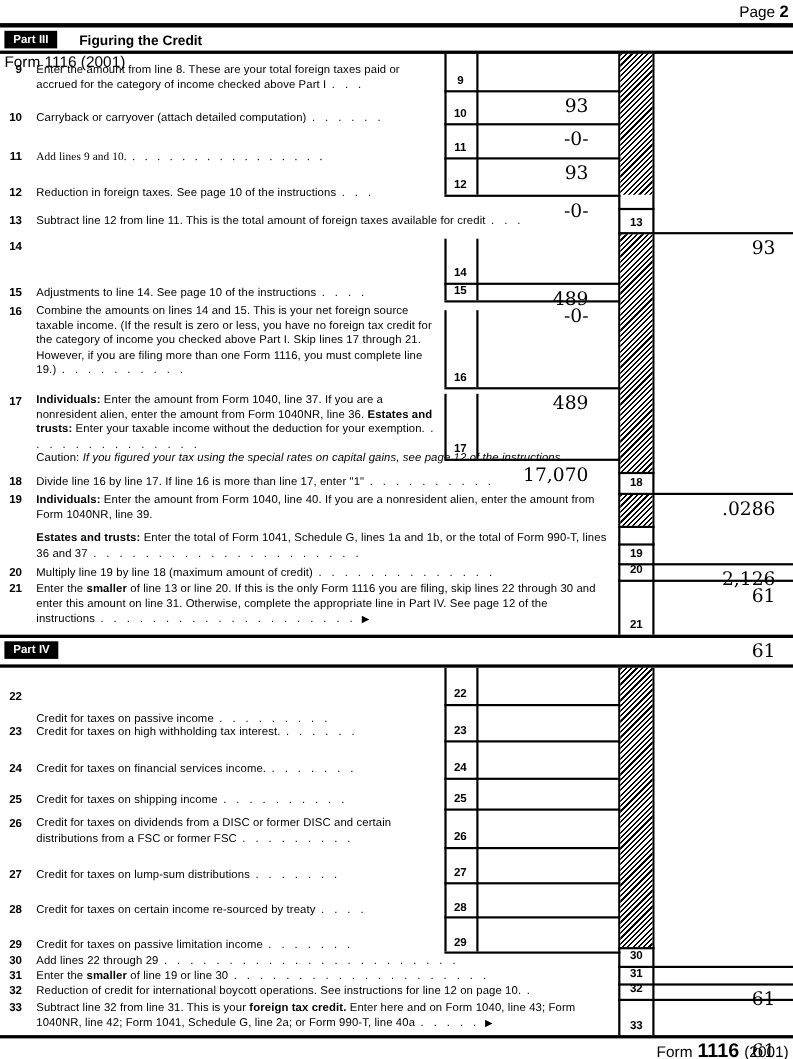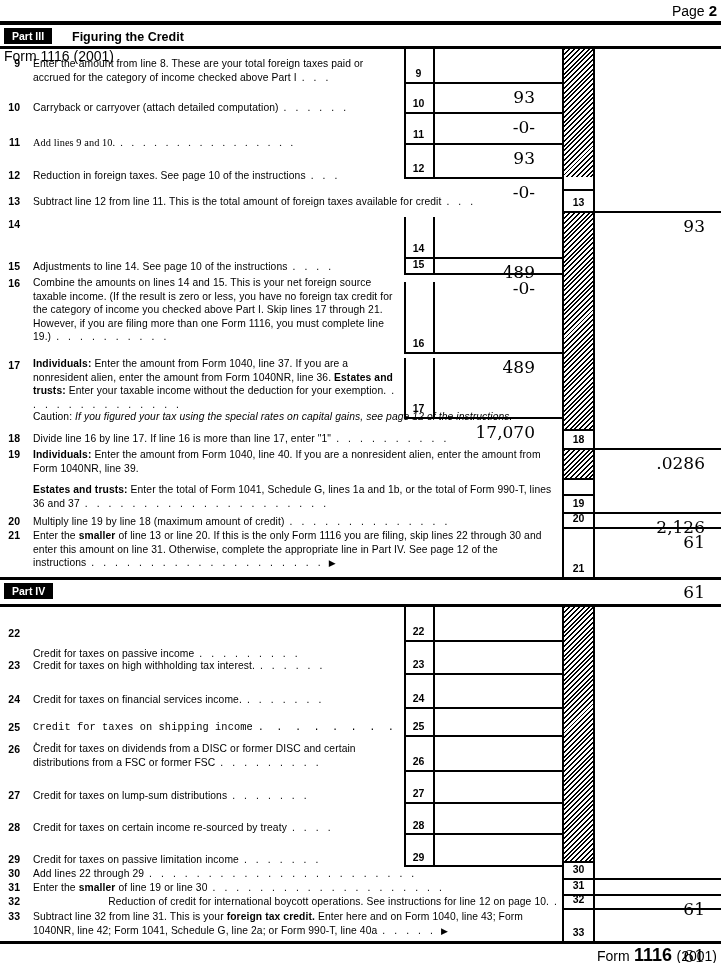--- a/index.html
+++ b/index.html
@@ -179,21 +179,21 @@
   <div class="lt w1" style="top:659px;"><span>Credit for taxes on high withholding tax interest.</span><span class="dots">. . . . . .</span></div>
   <b class="bn bnm" style="top:658px;">23</b>
   <div class="val vm" style="top:645px;height:26px;"></div>
 
   <b class="lnum" style="top:693px;">24</b>
   <div class="lt w1" style="top:693px;"><span>Credit for taxes on financial services income.</span><span class="dots">. . . . . . .</span></div>
   <b class="bn bnm" style="top:692px;">24</b>
   <div class="val vm" style="top:678px;height:26px;"></div>
 
   <b class="lnum" style="top:721px;">25</b>
-  <div class="lt w1" style="top:721px;font-family:Liberation Mono, monospace;"><span>Credit for taxes on shipping income</span><span class="dots">. . . . . . . . . .</span></div>
+  <div class="lt w1" style="top:721px;"><span>Credit for taxes on shipping income</span><span class="dots">. . . . . . . . . .</span></div>
   <b class="bn bnm" style="top:720px;">25</b>
   <div class="val vm" style="top:708px;height:24px;"></div>
 
   <b class="lnum" style="top:743px;">26</b>
   <div class="lt w1" style="top:742px;"><span>Credit for taxes on dividends from a DISC or former DISC and certain distributions from a FSC or former FSC</span><span class="dots">. . . . . . . . .</span></div>
   <b class="bn bnm" style="top:755px;">26</b>
   <div class="val vm" style="top:742px;height:26px;"></div>
 
   <b class="lnum" style="top:789px;">27</b>
   <div class="lt w1" style="top:789px;"><span>Credit for taxes on lump-sum distributions</span><span class="dots">. . . . . . .</span></div>
@@ -214,21 +214,21 @@
   <div class="lt w2" style="top:867px;"><span>Add lines 22 through 29</span><span class="dots">. . . . . . . . . . . . . . . . . . . . . . .</span></div>
   <b class="bn bnr" style="top:863px;">30</b>
   <div class="val vr" style="top:863px;height:13px;"></div>
 
   <b class="lnum" style="top:881px;">31</b>
   <div class="lt w2" style="top:881px;"><span>Enter the </span><b class="inb">smaller</b><span> of line 19 or line 30</span><span class="dots">. . . . . . . . . . . . . . . . . . . .</span></div>
   <b class="bn bnr" style="top:879px;">31</b>
   <div class="val vr" style="top:878px;">61</div>
 
   <b class="lnum" style="top:895px;">32</b>
-  <div class="lt w2" style="top:895px;text-align:right;"><span>Reduction of credit for international boycott operations. See instructions for line 12 on page 10.</span><span class="dots">.</span></div>
+  <div class="lt w2" style="top:895px;"><span>Reduction of credit for international boycott operations. See instructions for line 12 on page 10.</span><span class="dots">.</span></div>
   <b class="bn bnr" style="top:893px;">32</b>
   <div class="val vr" style="top:895px;height:12px;"></div>
 
   <b class="lnum" style="top:910px;">33</b>
   <div class="lt w2" style="top:910px;"><span>Subtract line 32 from line 31. This is your </span><b class="inb">foreign tax credit.</b><span> Enter here and on Form 1040, line 43; Form 1040NR, line 42; Form 1041, Schedule G, line 2a; or Form 990-T, line 40a</span><span class="dots">. . . . .</span><span class="arw">▶</span></div>
   <b class="bn bnr" style="top:926px;">33</b>
   <div class="val vr" style="top:925px;">61</div>
 
   <div class="thick" style="top:941px;"></div>
 

